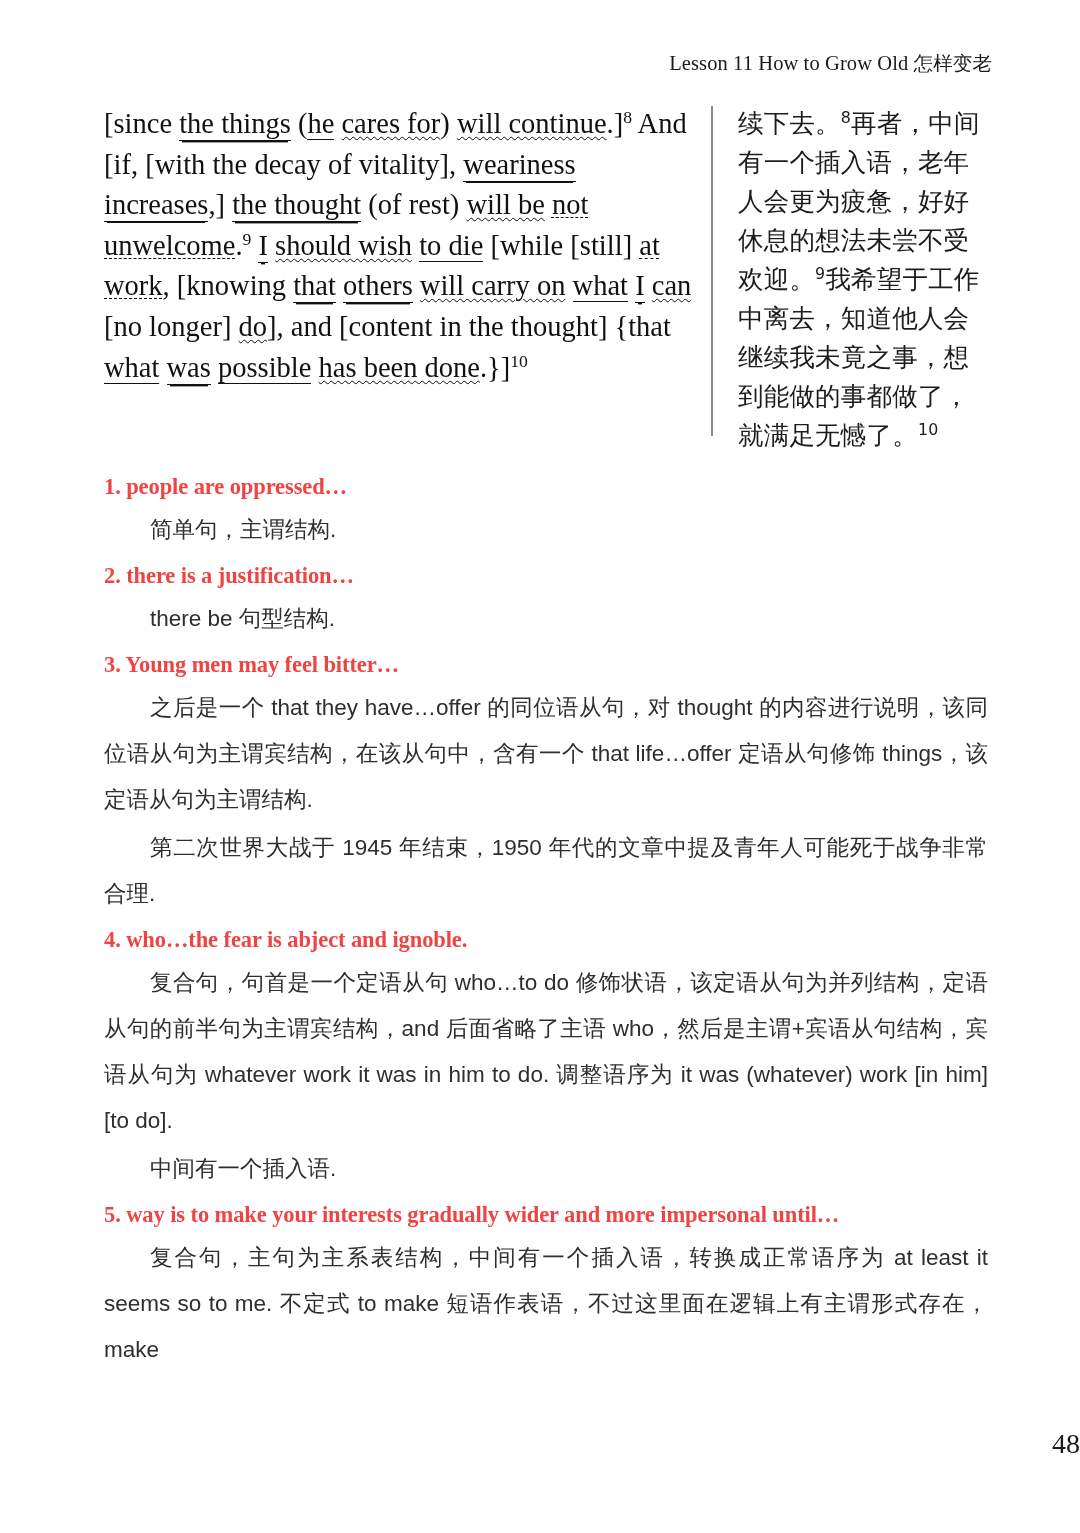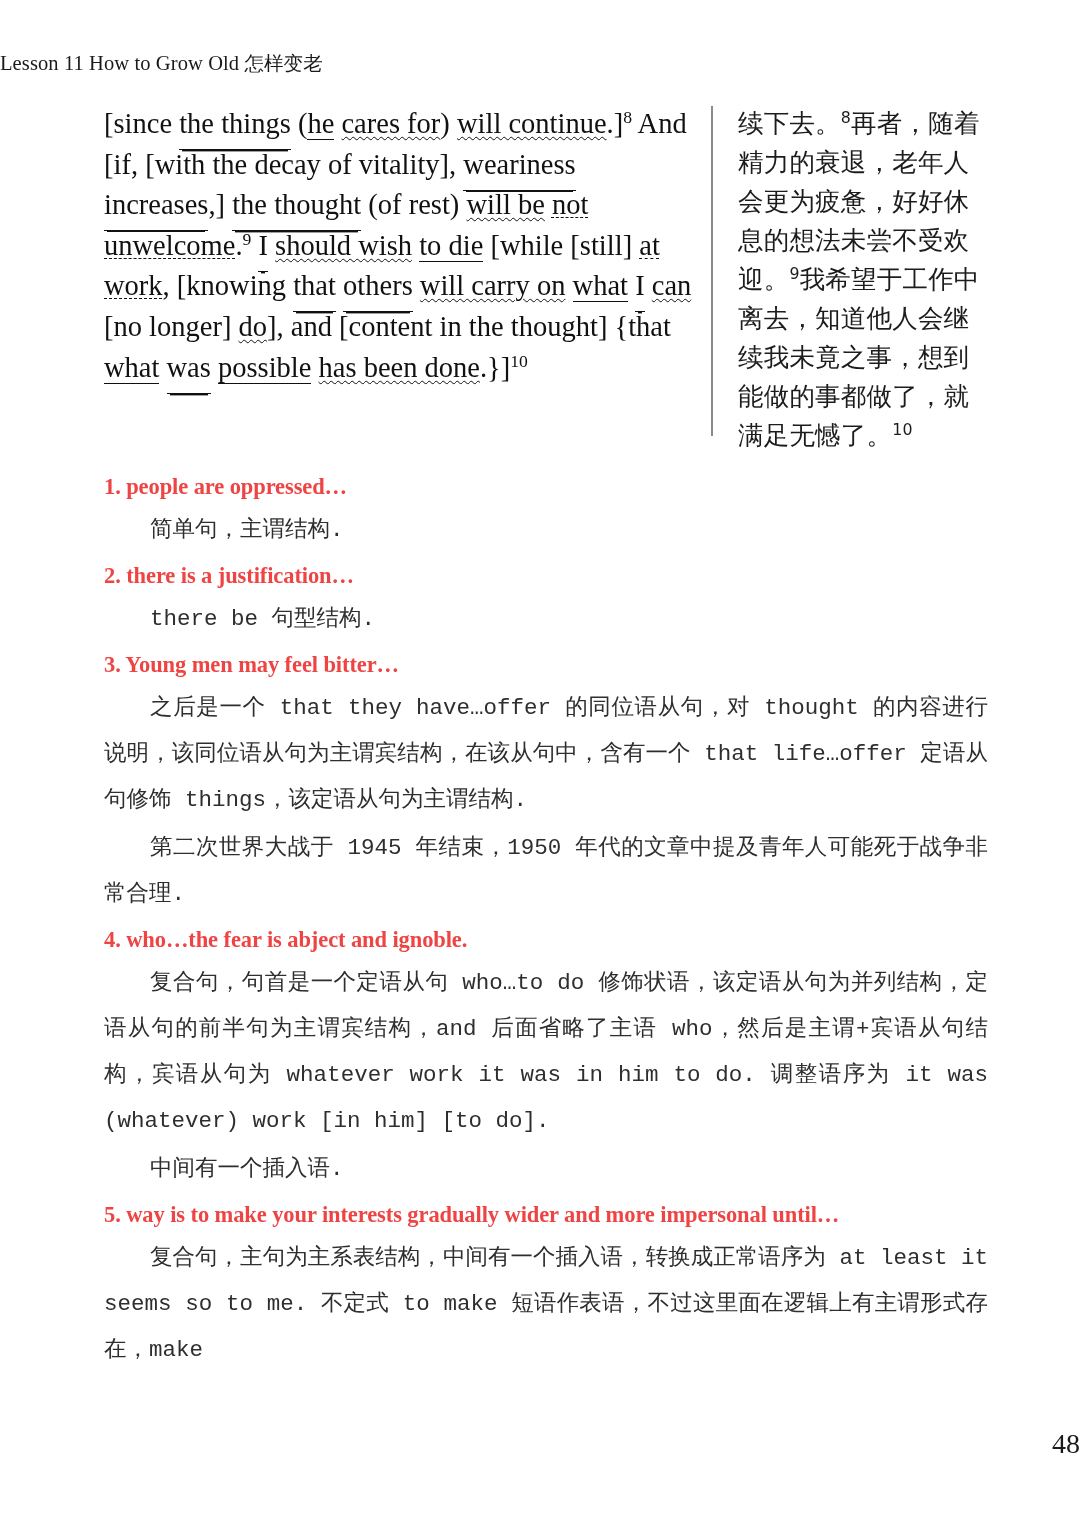--- a/index.html
+++ b/index.html
@@ -7,21 +7,21 @@
     width:1080px;height:1533px;position:relative;
     font-family:"Liberation Serif","DejaVu Serif",serif;
     color:#111;
     -webkit-font-smoothing:antialiased;
   }
   .page{position:absolute;inset:0;}
 
   
   .header{
     position:absolute;left:0;right:88px;top:50px;
-    text-align:left;font-size:20.5px;color:#1a1a1a;
+    text-align:right;font-size:20.5px;color:#1a1a1a;
     letter-spacing:.1px;white-space:nowrap;
   }
   .header .cn{font-family:"DejaVu Sans","Liberation Sans",sans-serif;font-size:19.5px;}
 
   
   .topblock{position:absolute;left:104px;top:104px;width:884px;height:340px;}
   .col-en{
     position:absolute;left:0;top:0;width:592px;
     font-size:28.5px;line-height:40.6px;color:#111;
     font-family:"Liberation Serif","DejaVu Serif",serif;
@@ -36,21 +36,21 @@
     font-size:25.5px;line-height:39px;color:#1c1c1c;
     letter-spacing:.2px;
   }
   sup{font-size:.62em;vertical-align:super;line-height:0;}
 
   
   .u1{border-bottom:1.6px solid #111;font-family:Liberation Serif, serif;}                     
   .u2{                                                     
      border-bottom:1.6px solid #111;
      box-shadow:0 4.4px 0 -3px #111;
-     padding-bottom:10px;
+     padding-bottom:1px;
   }
   .uw{                                                     
      text-decoration:underline;
      text-decoration-style:wavy;
      text-decoration-thickness:1.1px;
      text-underline-offset:3.2px;
      text-decoration-color:#111;
   }
   .ud{                                                     
      text-decoration:underline;
@@ -61,21 +61,21 @@
   }
 
   
   .notes{position:absolute;left:104px;top:470px;width:884px;}
   .note-head{
     font-weight:bold;font-size:22.5px;line-height:34px;color:#ef4444;
     margin:0 0 3px 0;letter-spacing:-.1px;
   }
   .note-body{
     font-size:22.5px;line-height:46px;color:#2e2e2e;
-    font-family:Liberation Mono, monospace;
+    font-family:Liberation Sans, sans-serif;
     margin:0 0 2px 0;text-align:justify;
   }
   .note-body.indent{text-indent:46px;}
   .gap{height:4px;}
 
   
   .folio{
     position:absolute;left:0;right:0;top:1428px;
     text-align:right;font-size:28px;color:#1a1a1a;
   }
@@ -86,21 +86,21 @@
 <div class="page">
 
   <div class="header">
     <span>Lesson 11 How to Grow Old</span>
     <span class="cn">怎样变老</span>
   </div>
 
   <div class="topblock">
     <div class="col-en" id="col-en"><span>[since </span><span class="u2">the things</span><span> (</span><span class="u1">he</span><span> </span><span class="uw">cares for</span><span>) </span><span class="uw">will continue</span><span>.]</span><sup>8</sup><span> And [if, [with the decay of vitality], </span><span class="u2">weariness increases</span><span>,] </span><span class="u2">the thought</span><span> (of rest) </span><span class="uw">will be</span><span> </span><span class="ud">not unwelcome</span><span>.</span><sup>9</sup><span> </span><span class="u2">I</span><span> </span><span class="uw">should wish</span><span> </span><span class="u1">to die</span><span> [while [still] </span><span class="ud">at work</span><span>, [knowing </span><span class="u2">that</span><span> </span><span class="u2">others</span><span> </span><span class="uw">will carry on</span><span> </span><span class="u1">what</span><span> </span><span class="u2">I</span><span> </span><span class="uw">can</span><span> [no longer] </span><span class="uw">do</span><span>], and [content in the thought] {that </span><span class="u1">what</span><span> </span><span class="u2">was</span><span> </span><span class="u1">possible</span><span> </span><span class="uw">has been done</span><span>.}]</span><sup>10</sup></div>
     <div class="divider"></div>
-    <div class="col-cn" id="col-cn"><span>续下去。</span><sup>8</sup><span>再者，随着精力的衰退，老年人会更为疲惫，好好休息的想法未尝不受欢迎。</span><sup>9</sup><span>我希望于工作中离去，知道他人会继续我未竟之事，想到能做的事都做了，就满足无憾了。</span><sup>10</sup></div>
+    <div class="col-cn" id="col-cn"><span>续下去。</span><sup>8</sup><span>再者，中间有一个插入语，老年人会更为疲惫，好好休息的想法未尝不受欢迎。</span><sup>9</sup><span>我希望于工作中离去，知道他人会继续我未竟之事，想到能做的事都做了，就满足无憾了。</span><sup>10</sup></div>
   </div>
 
   <div class="notes" id="notes">
       <div class="note-head">1. people are oppressed…</div>
       <div class="note-body indent">简单句，主谓结构.</div>
       <div class="gap"></div>
       <div class="note-head">2. there is a justification…</div>
       <div class="note-body indent">there be 句型结构.</div>
       <div class="gap"></div>
       <div class="note-head">3. Young men may feel bitter…</div>

